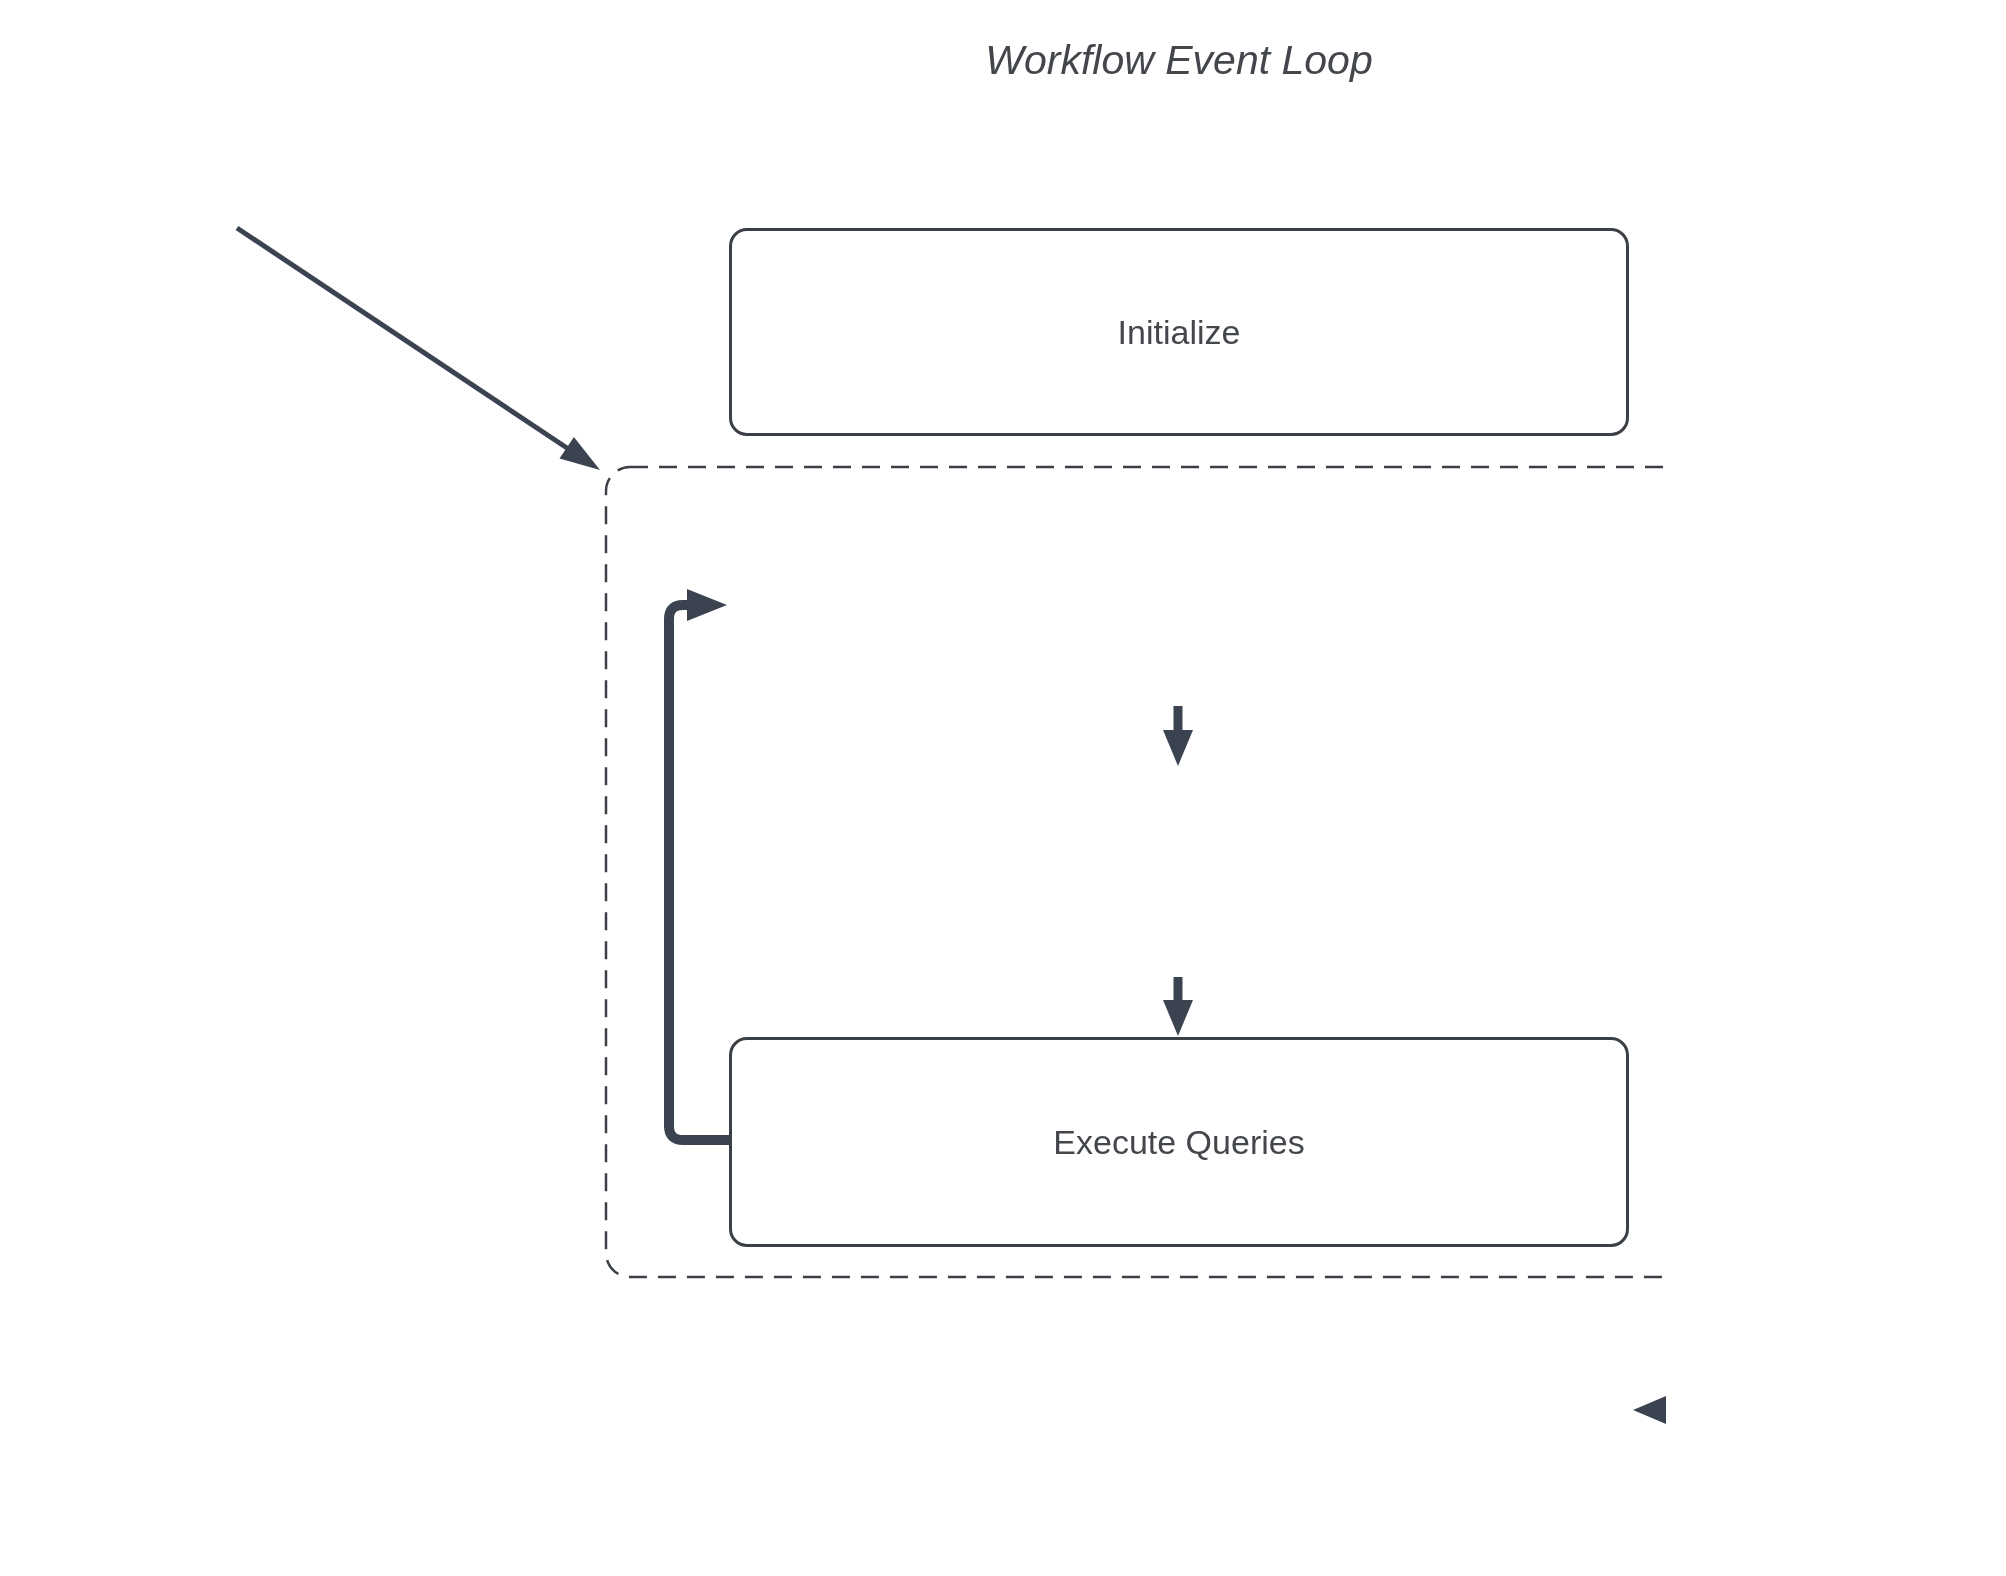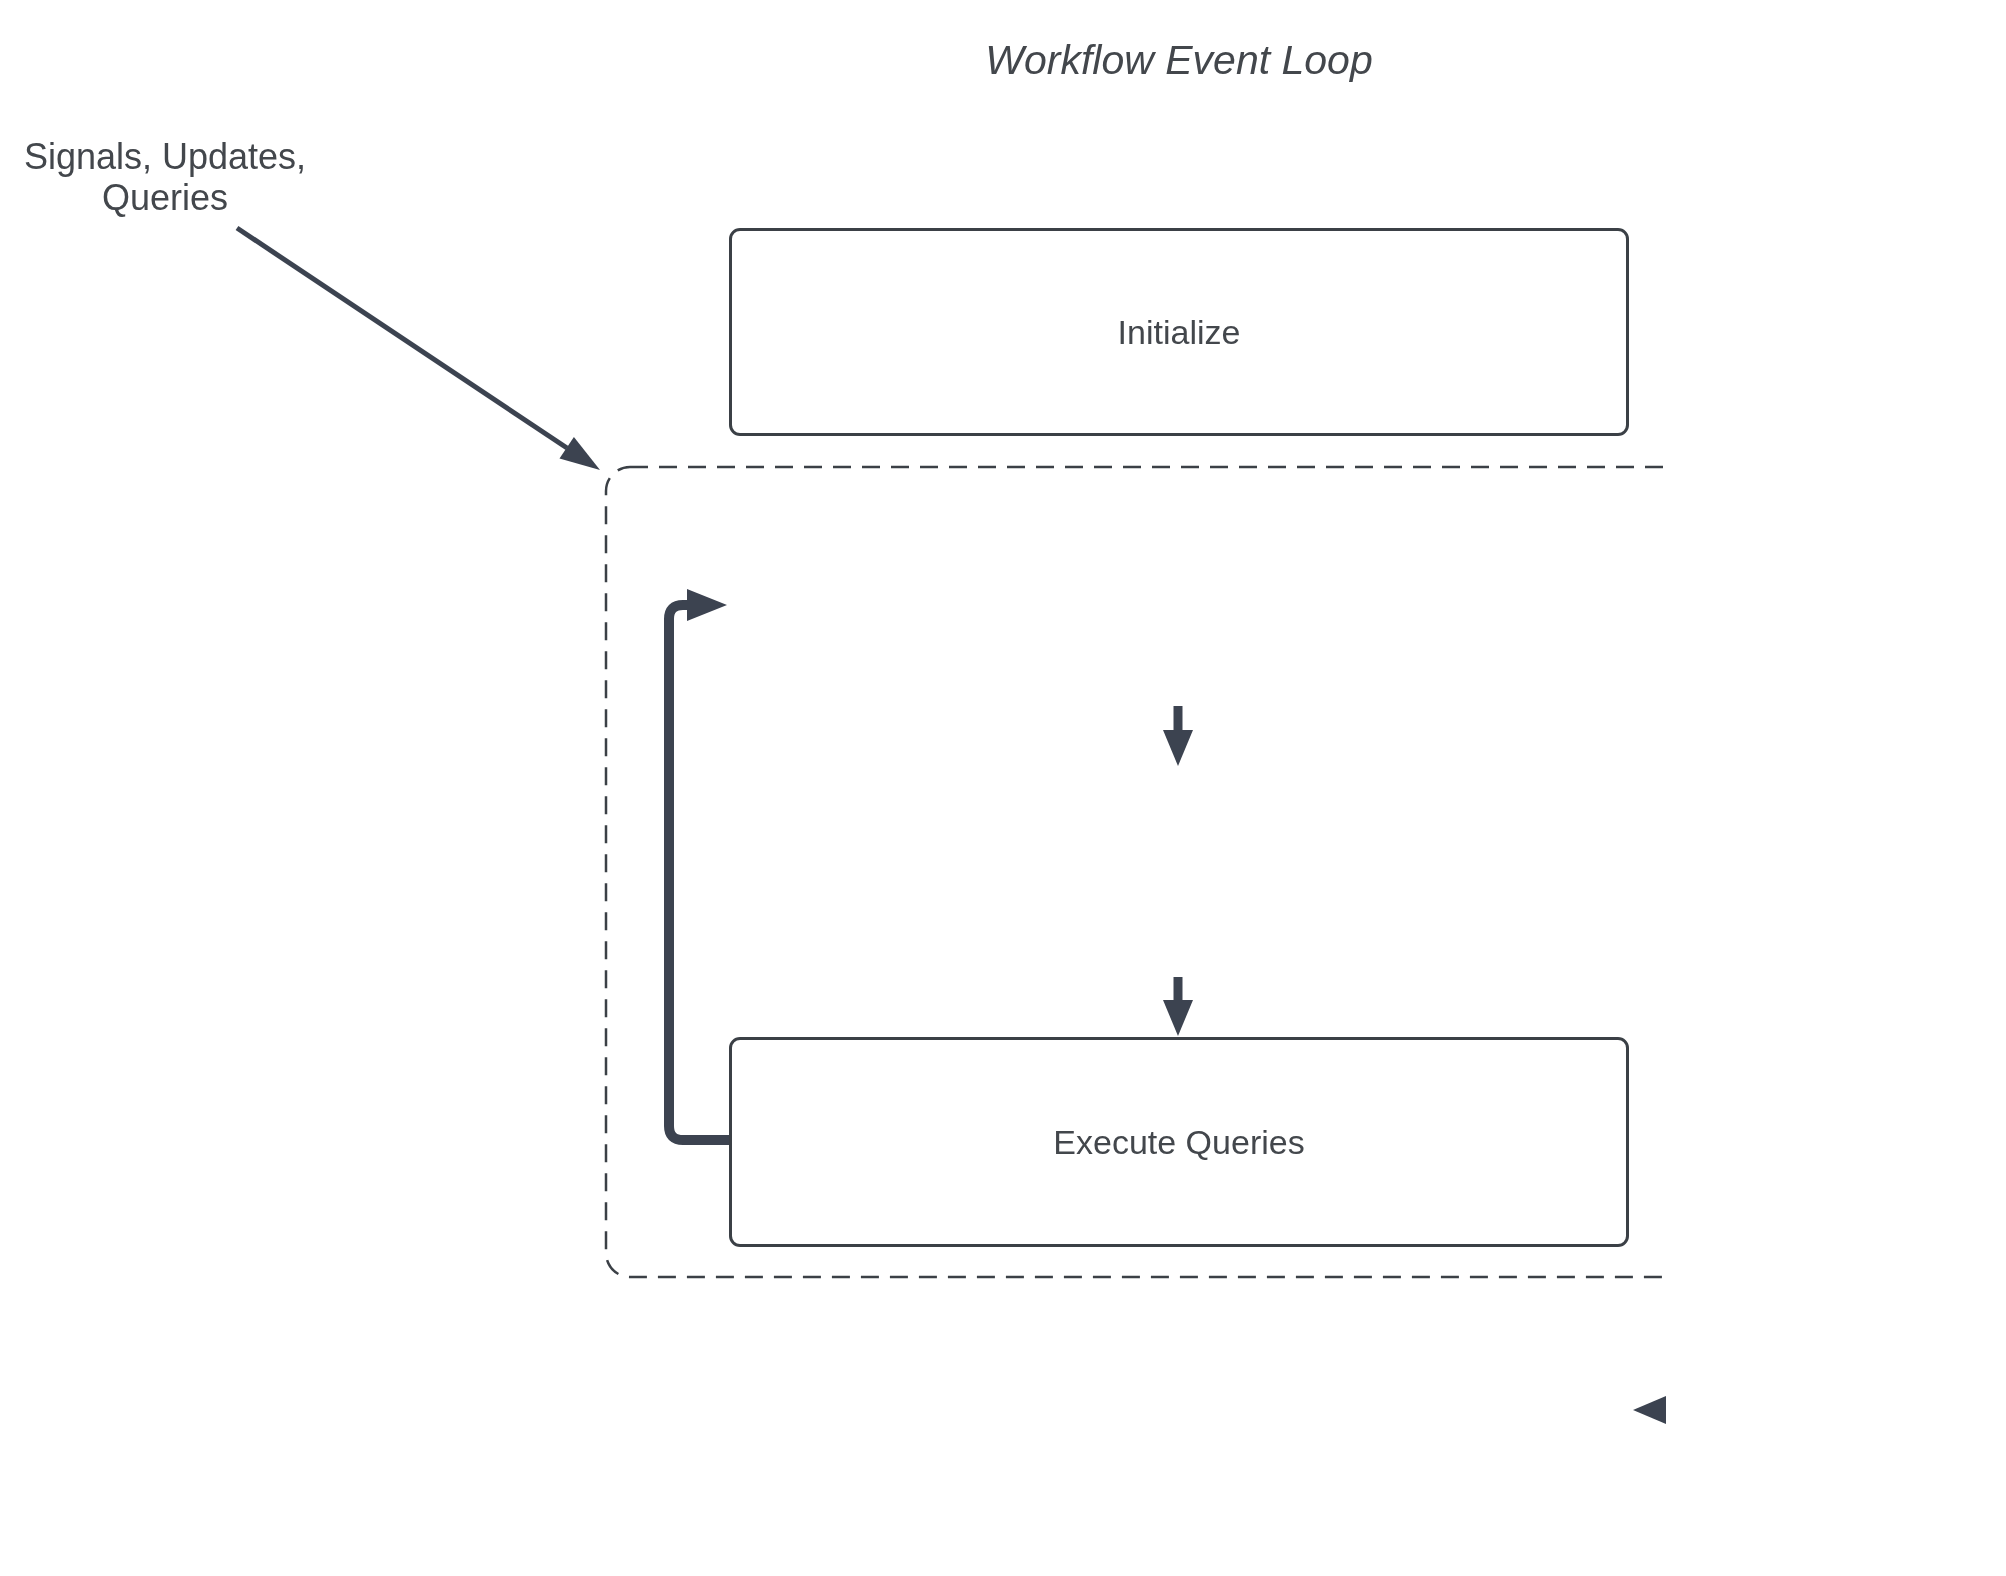--- a/index.html
+++ b/index.html
@@ -24,21 +24,21 @@
   }
   .external-label{
     position:absolute;left:15px;top:136px;width:300px;
     text-align:center;font-size:36px;line-height:41px;
     white-space:pre-line;color:var(--color-text);
   }
   .node{
     position:absolute;left:729px;width:900px;
     box-sizing:border-box;
     border:3px solid var(--color-border);
-    border-radius:11px;
+    border-radius:18px;
     background:var(--color-background);
     display:flex;align-items:center;justify-content:center;
     text-align:center;font-size:34px;line-height:40px;
     z-index:1;
   }
   .node-initialize{top:228px;height:208px;}
   .node-progress-signals{top:498px;height:209px;}
   .node-progress-workflow{top:768px;height:210px;}
   .node-execute-queries{top:1037px;height:210px;}
   .node-complete{top:1307px;height:210px;}
@@ -56,22 +56,20 @@
   .stem{stroke:var(--color-arrow);stroke-width:9;fill:none;}
   .head{fill:var(--color-arrow);stroke:none;}
 </style>
 </head>
 <body>
 
 <div class="canvas">
 
   <div class="diagram-title">Workflow Event Loop</div>
 
-  <div class="external-label">Signals, Updates,
-Queries</div>
 
   <div class="node node-initialize">
     <span>Initialize</span>
   </div>
 
 
 
   <div class="node node-execute-queries">
     <span>Execute Queries</span>
   </div>

